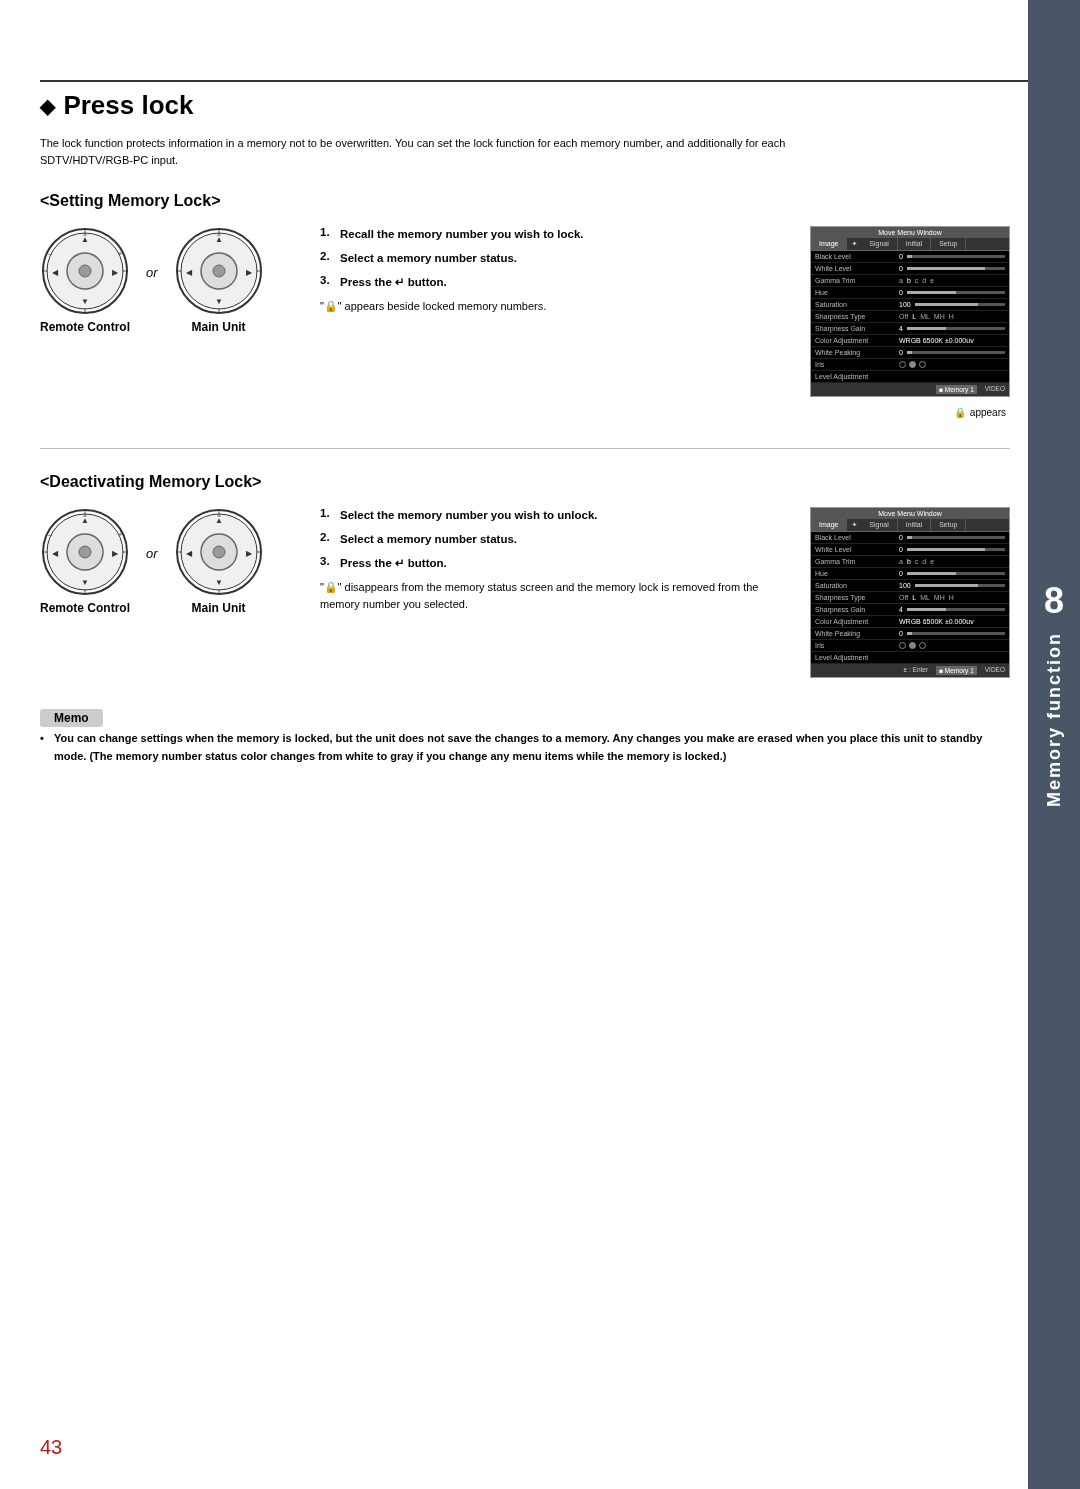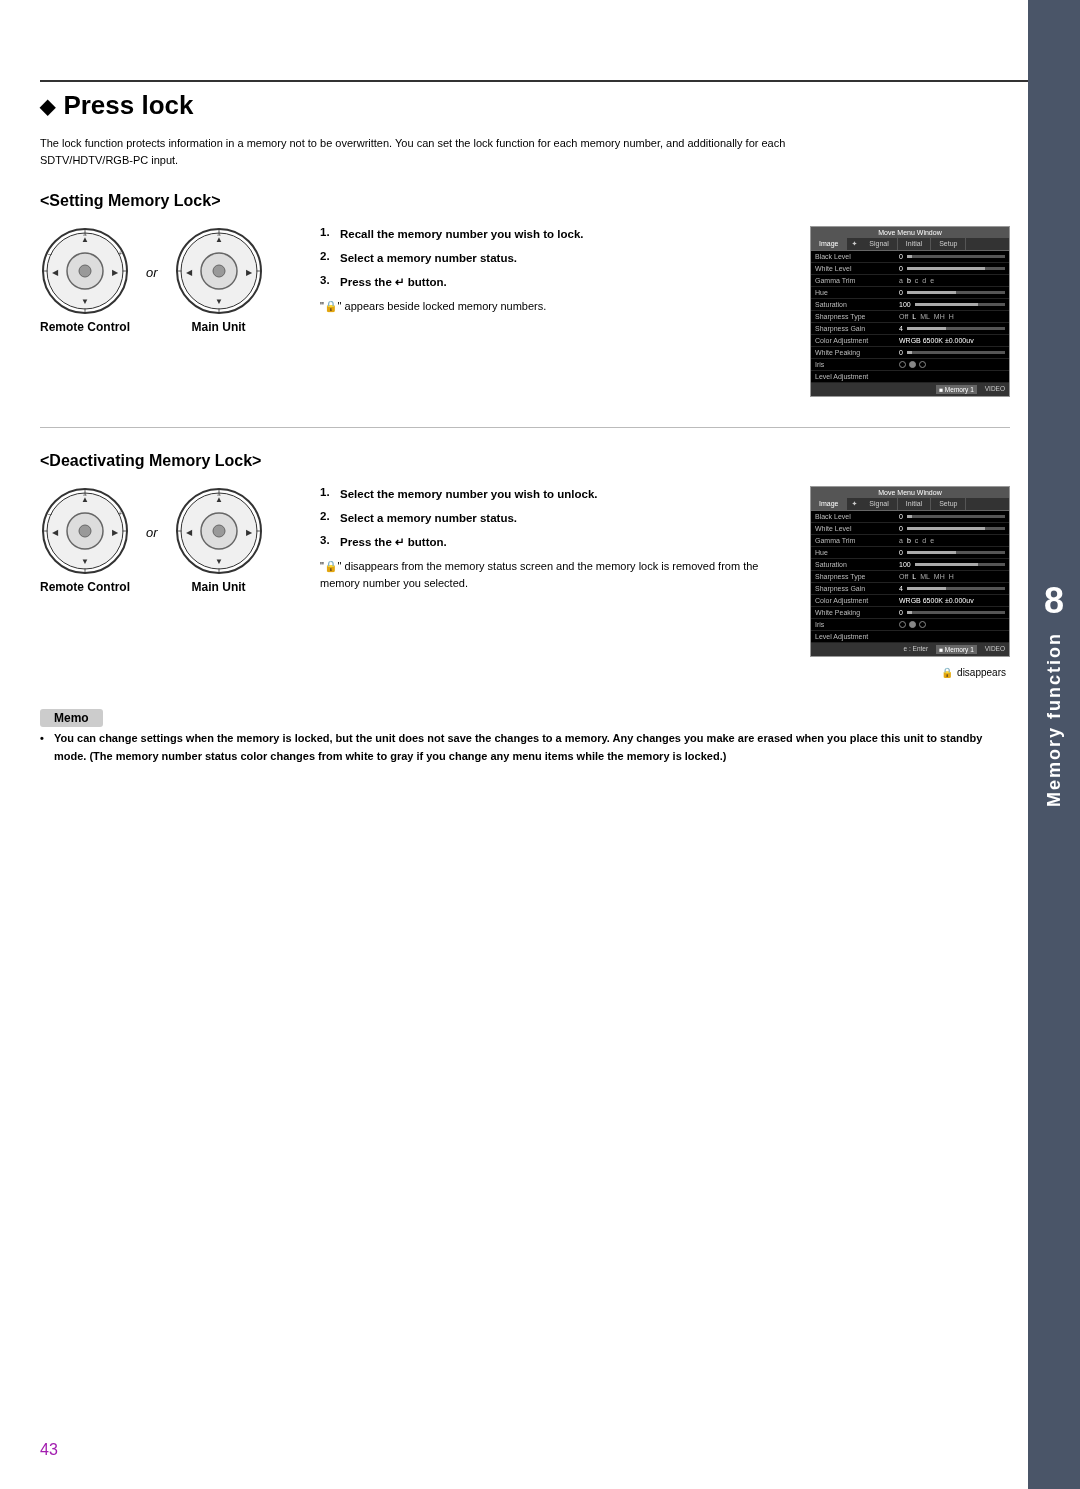--- a/index.html
+++ b/index.html
@@ -303,22 +303,22 @@
       content: '•';
       position: absolute;
       left: 0;
     }
 
     
     .page-number {
       position: absolute;
       bottom: 30px;
       left: 40px;
-      font-size: 16px;
-      color: #a21caf;
+      font-size: 20px;
+      color: #b91c1c;
     }
 
     
     .section-sep {
       border: none;
       border-top: 1px solid #bbb;
       margin: 24px 0;
     }
   </style>
 </head>
@@ -504,20 +504,23 @@
         <div class="menu-row">
           <span class="menu-row-label">Level Adjustment</span>
         </div>
         <div class="menu-footer">
           <span class="menu-footer-item highlight">■ Memory 1</span>
           <span class="menu-footer-item">VIDEO</span>
         </div>
       </div>
     </div>
 
+    <div style="display:flex; justify-content: flex-end; padding-right: 4px; margin-top: 4px;">
+      <span class="lock-label-area">🔒 appears</span>
+    </div>
   </div>
 
   <hr class="section-sep">
 
   <div class="section-block">
     <div class="section-heading">&lt;Deactivating Memory Lock&gt;</div>
 
     <div class="section-inner">
 
       <div class="diagrams-area">
@@ -669,23 +672,20 @@
           <span class="menu-row-label">Level Adjustment</span>
         </div>
         <div class="menu-footer">
           <span class="menu-footer-item">e : Enter</span>
           <span class="menu-footer-item highlight">■ Memory 1</span>
           <span class="menu-footer-item">VIDEO</span>
         </div>
       </div>
     </div>
 
-    <div style="display:flex; justify-content: flex-end; padding-right: 4px; margin-top: 4px;">
-      <span class="lock-label-area">🔒 disappears</span>
-    </div>
   </div>
 
   <div class="memo-section">
     <span class="memo-badge">Memo</span>
     <p class="memo-text">You can change settings when the memory is locked, but the unit does not save the changes to a memory. Any changes you make are erased when you place this unit to standby mode. (The memory number status color changes from white to gray if you change any menu items while the memory is locked.)</p>
   </div>
 
 </div>
 
 <div class="page-number">43</div>

